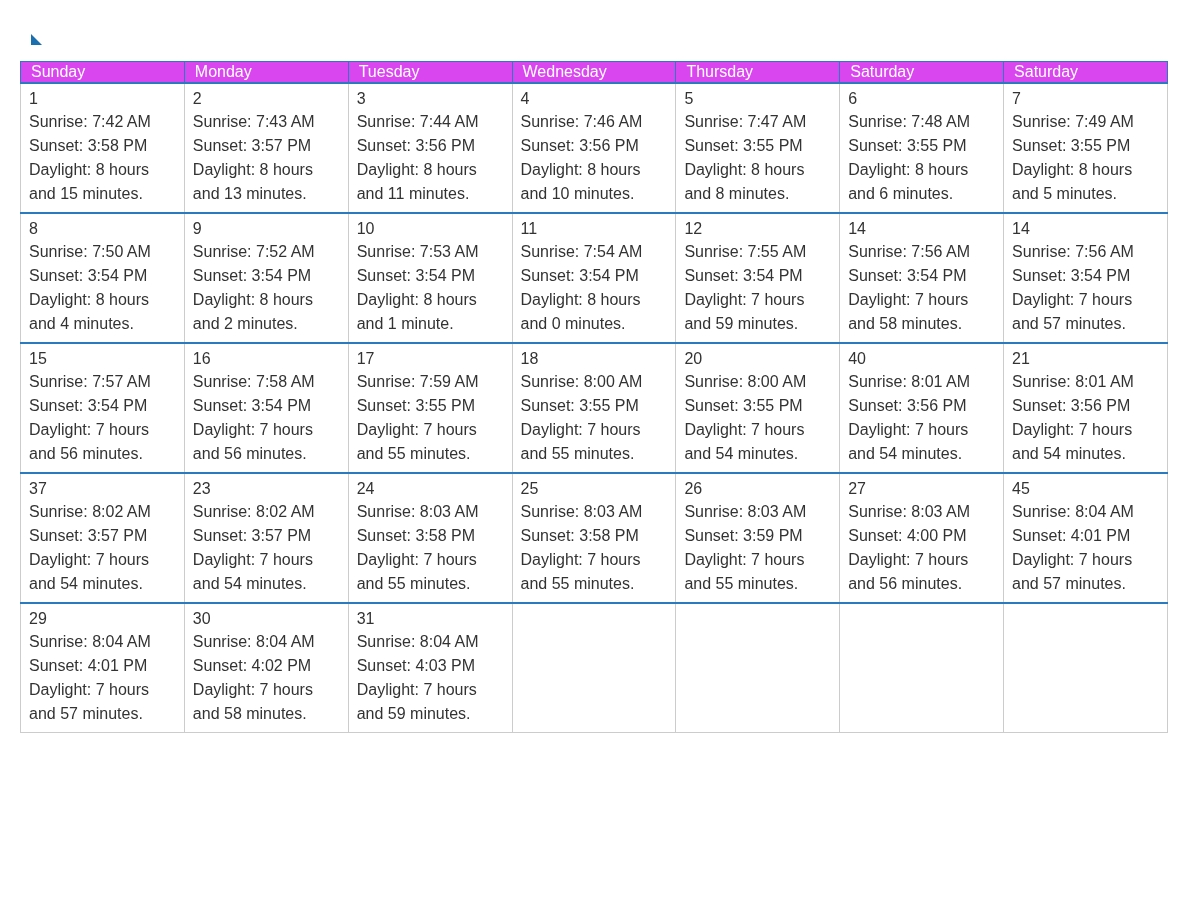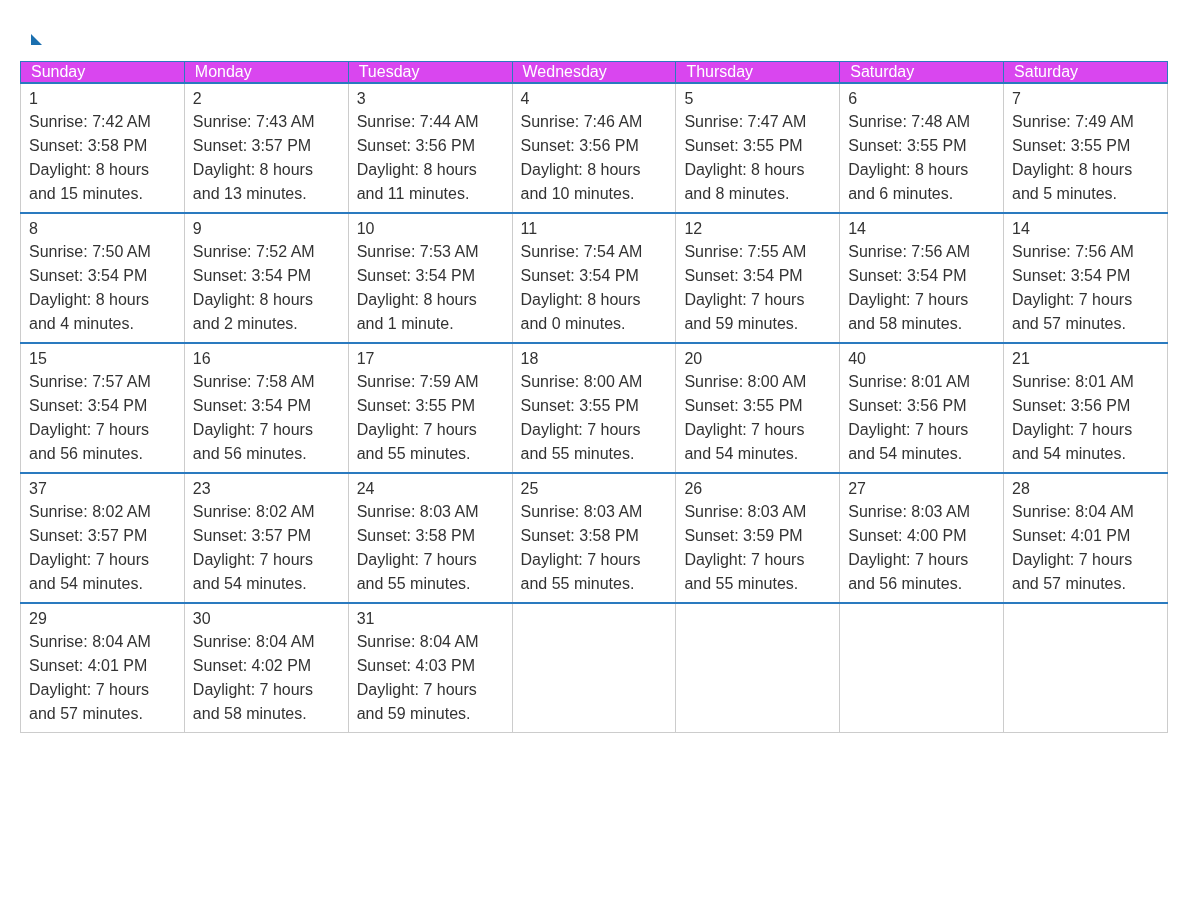--- a/index.html
+++ b/index.html
@@ -235,21 +235,21 @@
         </td>
         <td>
           <span class="day-num">26</span>
           <span class="day-info">Sunrise: 8:03 AM<br>Sunset: 3:59 PM<br>Daylight: 7 hours and 55 minutes.</span>
         </td>
         <td>
           <span class="day-num">27</span>
           <span class="day-info">Sunrise: 8:03 AM<br>Sunset: 4:00 PM<br>Daylight: 7 hours and 56 minutes.</span>
         </td>
         <td>
-          <span class="day-num">28</span>
+          <span class="day-num">45</span>
           <span class="day-info">Sunrise: 8:04 AM<br>Sunset: 4:01 PM<br>Daylight: 7 hours and 57 minutes.</span>
         </td>
       </tr>
       <tr>
         <td>
           <span class="day-num">29</span>
           <span class="day-info">Sunrise: 8:04 AM<br>Sunset: 4:01 PM<br>Daylight: 7 hours and 57 minutes.</span>
         </td>
         <td>
           <span class="day-num">30</span>

